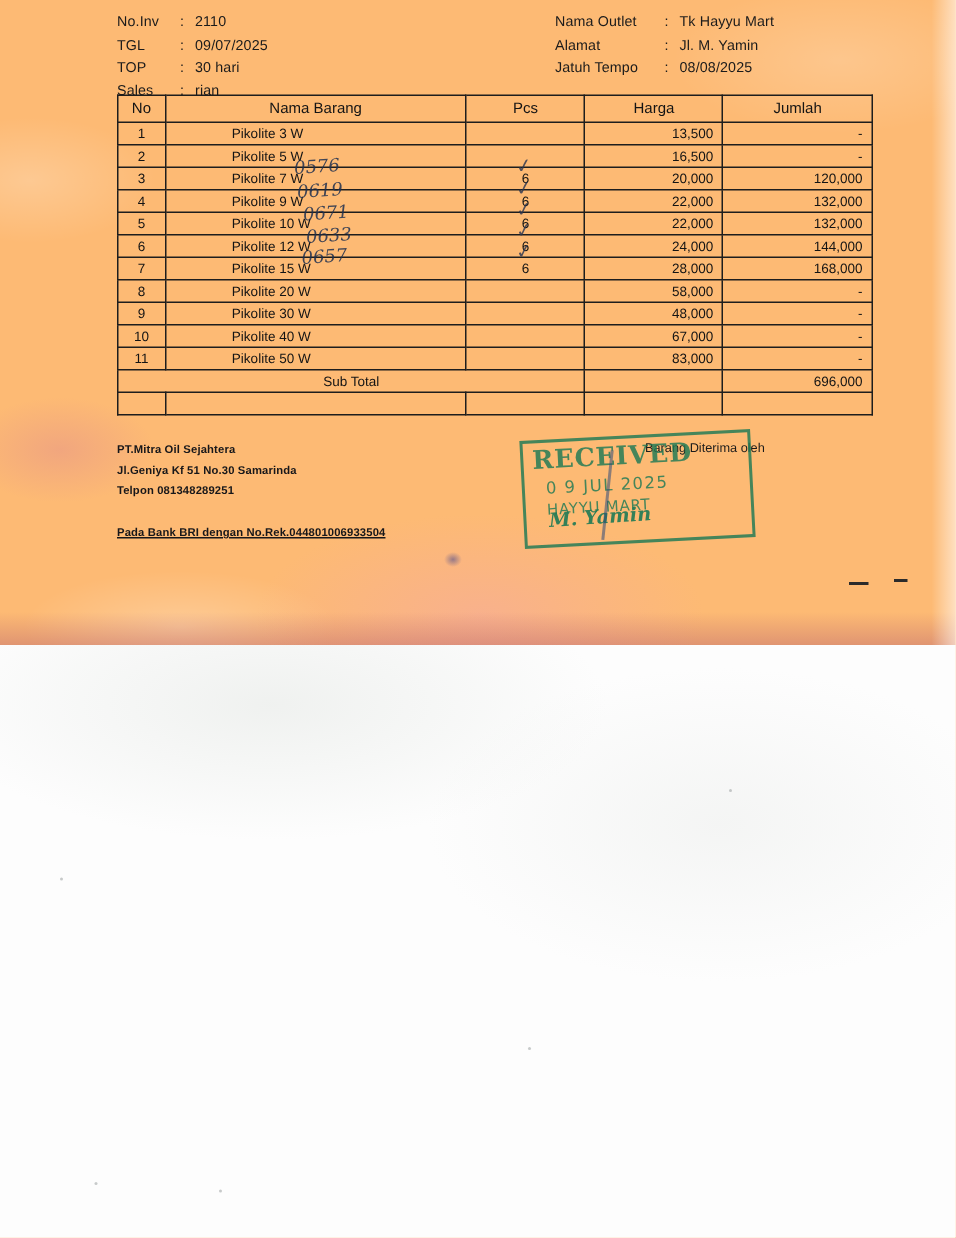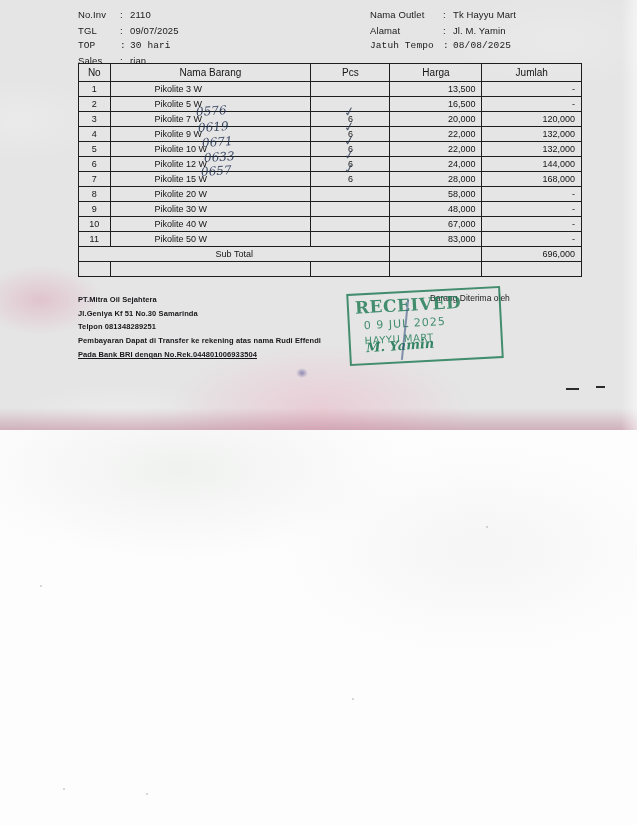--- a/index.html
+++ b/index.html
@@ -14,21 +14,21 @@
     overflow: hidden;
     font-family: "Liberation Sans", sans-serif;
   }
   
   #scan {
     position: absolute;
     left: 0;
     top: 0;
     width: 637px;
     height: 430px;
-    background: #e5e5e5;
+    background: #fdba74;
     overflow: hidden;
   }
   
   #scan:before {
     content: "";
     position: absolute;
     left: 0; top: 0; right: 0; bottom: 0;
     background:
       radial-gradient(ellipse 120px 60px at 20px 120px, rgba(255,255,255,0.22), rgba(255,255,255,0) 70%),
       radial-gradient(ellipse 160px 70px at 560px 40px, rgba(255,255,255,0.18), rgba(255,255,255,0) 70%),
@@ -84,21 +84,21 @@
   }
   .hdr-left-label { left: 78px; }
   .hdr-left-colon { left: 120px; }
   .hdr-left-value { left: 130px; }
   .hdr-right-label { left: 370px; }
   .hdr-right-colon { left: 443px; }
   .hdr-right-value { left: 453px; }
 
   .r1 { top: 9px; }
   .r2 { top: 25px; }
-  .r3 { top: 40px; font-family: Liberation Mono, monospace; }
+  .r3 { top: 40px; }
   .r4 { top: 55px; }
 
   
   #tbl {
     position: absolute;
     left: 78px;
     top: 63px;
     width: 504px;
     border-collapse: collapse;
     font-size: 9px;
@@ -400,21 +400,20 @@
 
   <div class="tick" style="left:344px; top:104px;">✓</div>
   <div class="tick" style="left:344px; top:119px;">✓</div>
   <div class="tick" style="left:344px; top:133px;">✓</div>
   <div class="tick" style="left:344px; top:147px;">✓</div>
   <div class="tick" style="left:344px; top:161px;">✓</div>
 
   <div class="ftr f1">PT.Mitra Oil Sejahtera</div>
   <div class="ftr f2">Jl.Geniya Kf 51 No.30 Samarinda</div>
   <div class="ftr f3">Telpon 081348289251</div>
-  <div class="ftr f4">Pembayaran Dapat di Transfer ke rekening atas nama Rudi Effendi</div>
   <div class="ftr f5">Pada Bank BRI dengan No.Rek.044801006933504</div>
 
   <div id="received-label">Barang Diterima oleh</div>
 
   <div id="stamp">
     <div class="s-word">RECEIVED</div>
     <div class="s-date">0 9 JUL 2025</div>
     <div class="s-outlet">HAYYU MART</div>
   </div>
   <div id="sign">M. Yamin</div>

